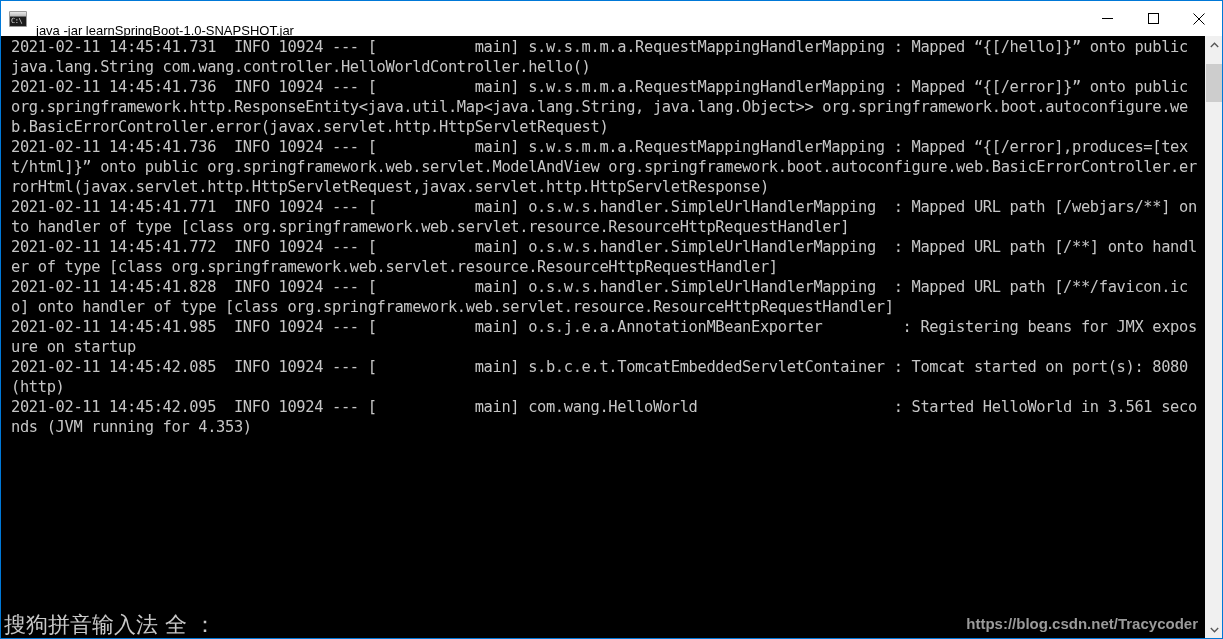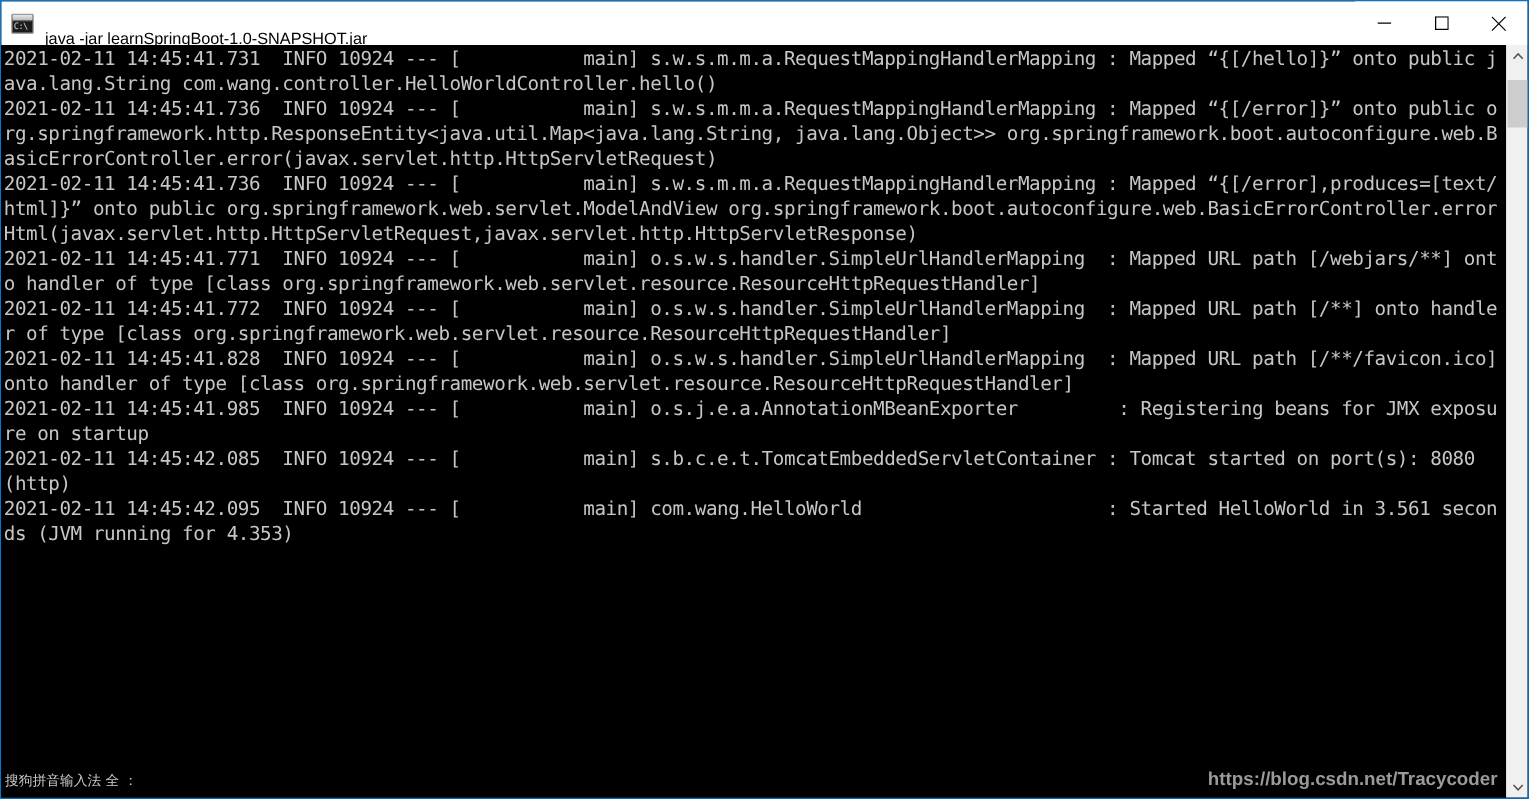--- a/index.html
+++ b/index.html
@@ -109,21 +109,21 @@
   }
   .console-text {
     flex: 1;
     min-width: 0;
     background: #000000;
     color: #c6c6c6;
     font-family: "DejaVu Sans Mono", monospace;
     font-size: 15.4px;
     line-height: 20px;
     letter-spacing: -0.35px;
-    padding: 1px 0 0 2px;
+    padding: 1px 0 0 10px;
     white-space: pre-wrap;
     word-break: break-all;
     overflow: hidden;
     box-sizing: border-box;
   }
 
   
   .scrollbar {
     width: 17px;
     flex: 0 0 17px;
@@ -156,21 +156,21 @@
     background: #cdcdcd;
   }
 
   
   .ime-status {
     position: absolute;
     left: 3px;
     bottom: 3px;
     color: #c8c8c8;
     font-family: "DejaVu Sans", sans-serif;
-    font-size: 11px;
+    font-size: 22px;
     line-height: 20px;
     white-space: nowrap;
   }
   .watermark {
     position: absolute;
     right: 24px;
     bottom: 5px;
     color: #9a9a9a;
     font-family: "Liberation Sans", sans-serif;
     font-size: 15px;

